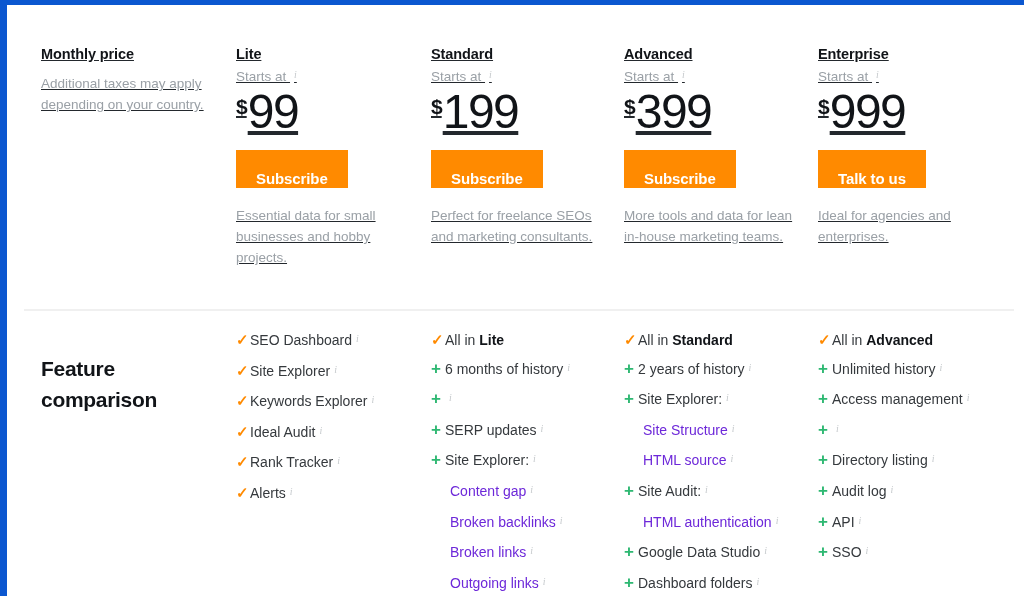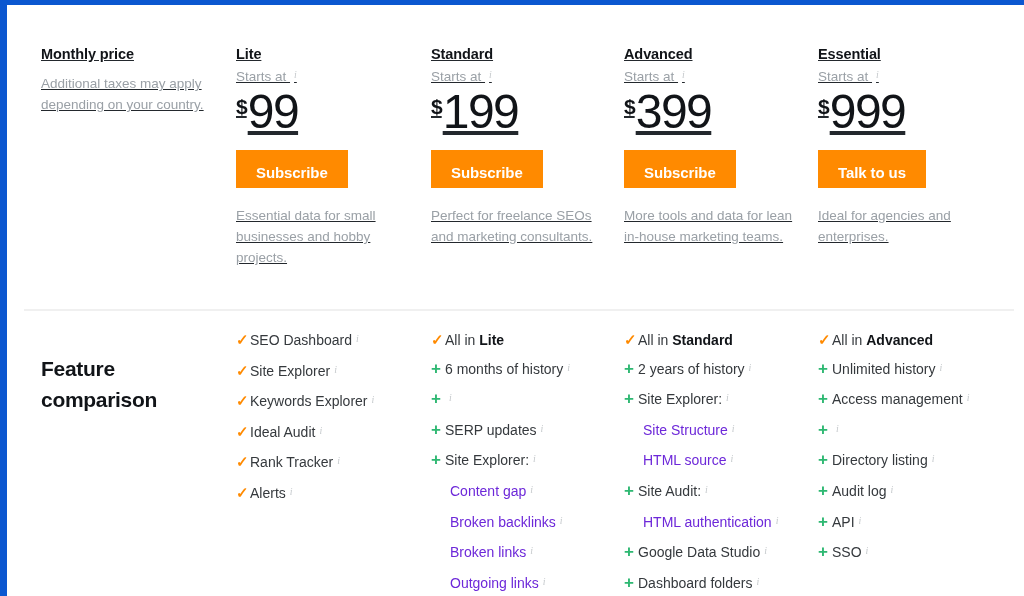--- a/index.html
+++ b/index.html
@@ -108,21 +108,21 @@
   }
   .cta {
     display: inline-block;
     background: #ff8a00;
     color: #ffffff;
     border: none;
     font-family: "Liberation Sans", sans-serif;
     font-size: 15px;
     font-weight: bold;
     letter-spacing: -0.1px;
-    padding: 4px 20px;
+    padding: 10px 20px;
     height: 38px;
     line-height: 38px;
     margin-top: 13px;
     cursor: pointer;
     border-radius: 0;
   }
   .plan-desc {
     font-size: 13.5px;
     line-height: 21px;
     color: #9aa0a6;
@@ -228,21 +228,21 @@
             <span class="amt">99</span>
           </div><button class="cta">Subscribe</button><div class="plan-desc">Essential data for small businesses and hobby projects.</div></div>
       <div class="plan-cell"><div class="plan-name">Standard</div><div class="starts-at">Starts at <span class="info">i</span></div><div class="price">
             <span class="cur">$</span>
             <span class="amt">199</span>
           </div><button class="cta">Subscribe</button><div class="plan-desc">Perfect for freelance SEOs and marketing consultants.</div></div>
       <div class="plan-cell"><div class="plan-name">Advanced</div><div class="starts-at">Starts at <span class="info">i</span></div><div class="price">
             <span class="cur">$</span>
             <span class="amt">399</span>
           </div><button class="cta">Subscribe</button><div class="plan-desc">More tools and data for lean in-house marketing teams.</div></div>
-      <div class="plan-cell"><div class="plan-name">Essential</div><div class="starts-at">Starts at <span class="info">i</span></div><div class="price">
+      <div class="plan-cell"><div class="plan-name">Enterprise</div><div class="starts-at">Starts at <span class="info">i</span></div><div class="price">
             <span class="cur">$</span>
             <span class="amt">999</span>
           </div><button class="cta">Talk to us</button><div class="plan-desc">Ideal for agencies and enterprises.</div></div>
     </div>
 
     <div class="divider"></div>
 
     <div class="row features">
 
       <div>

